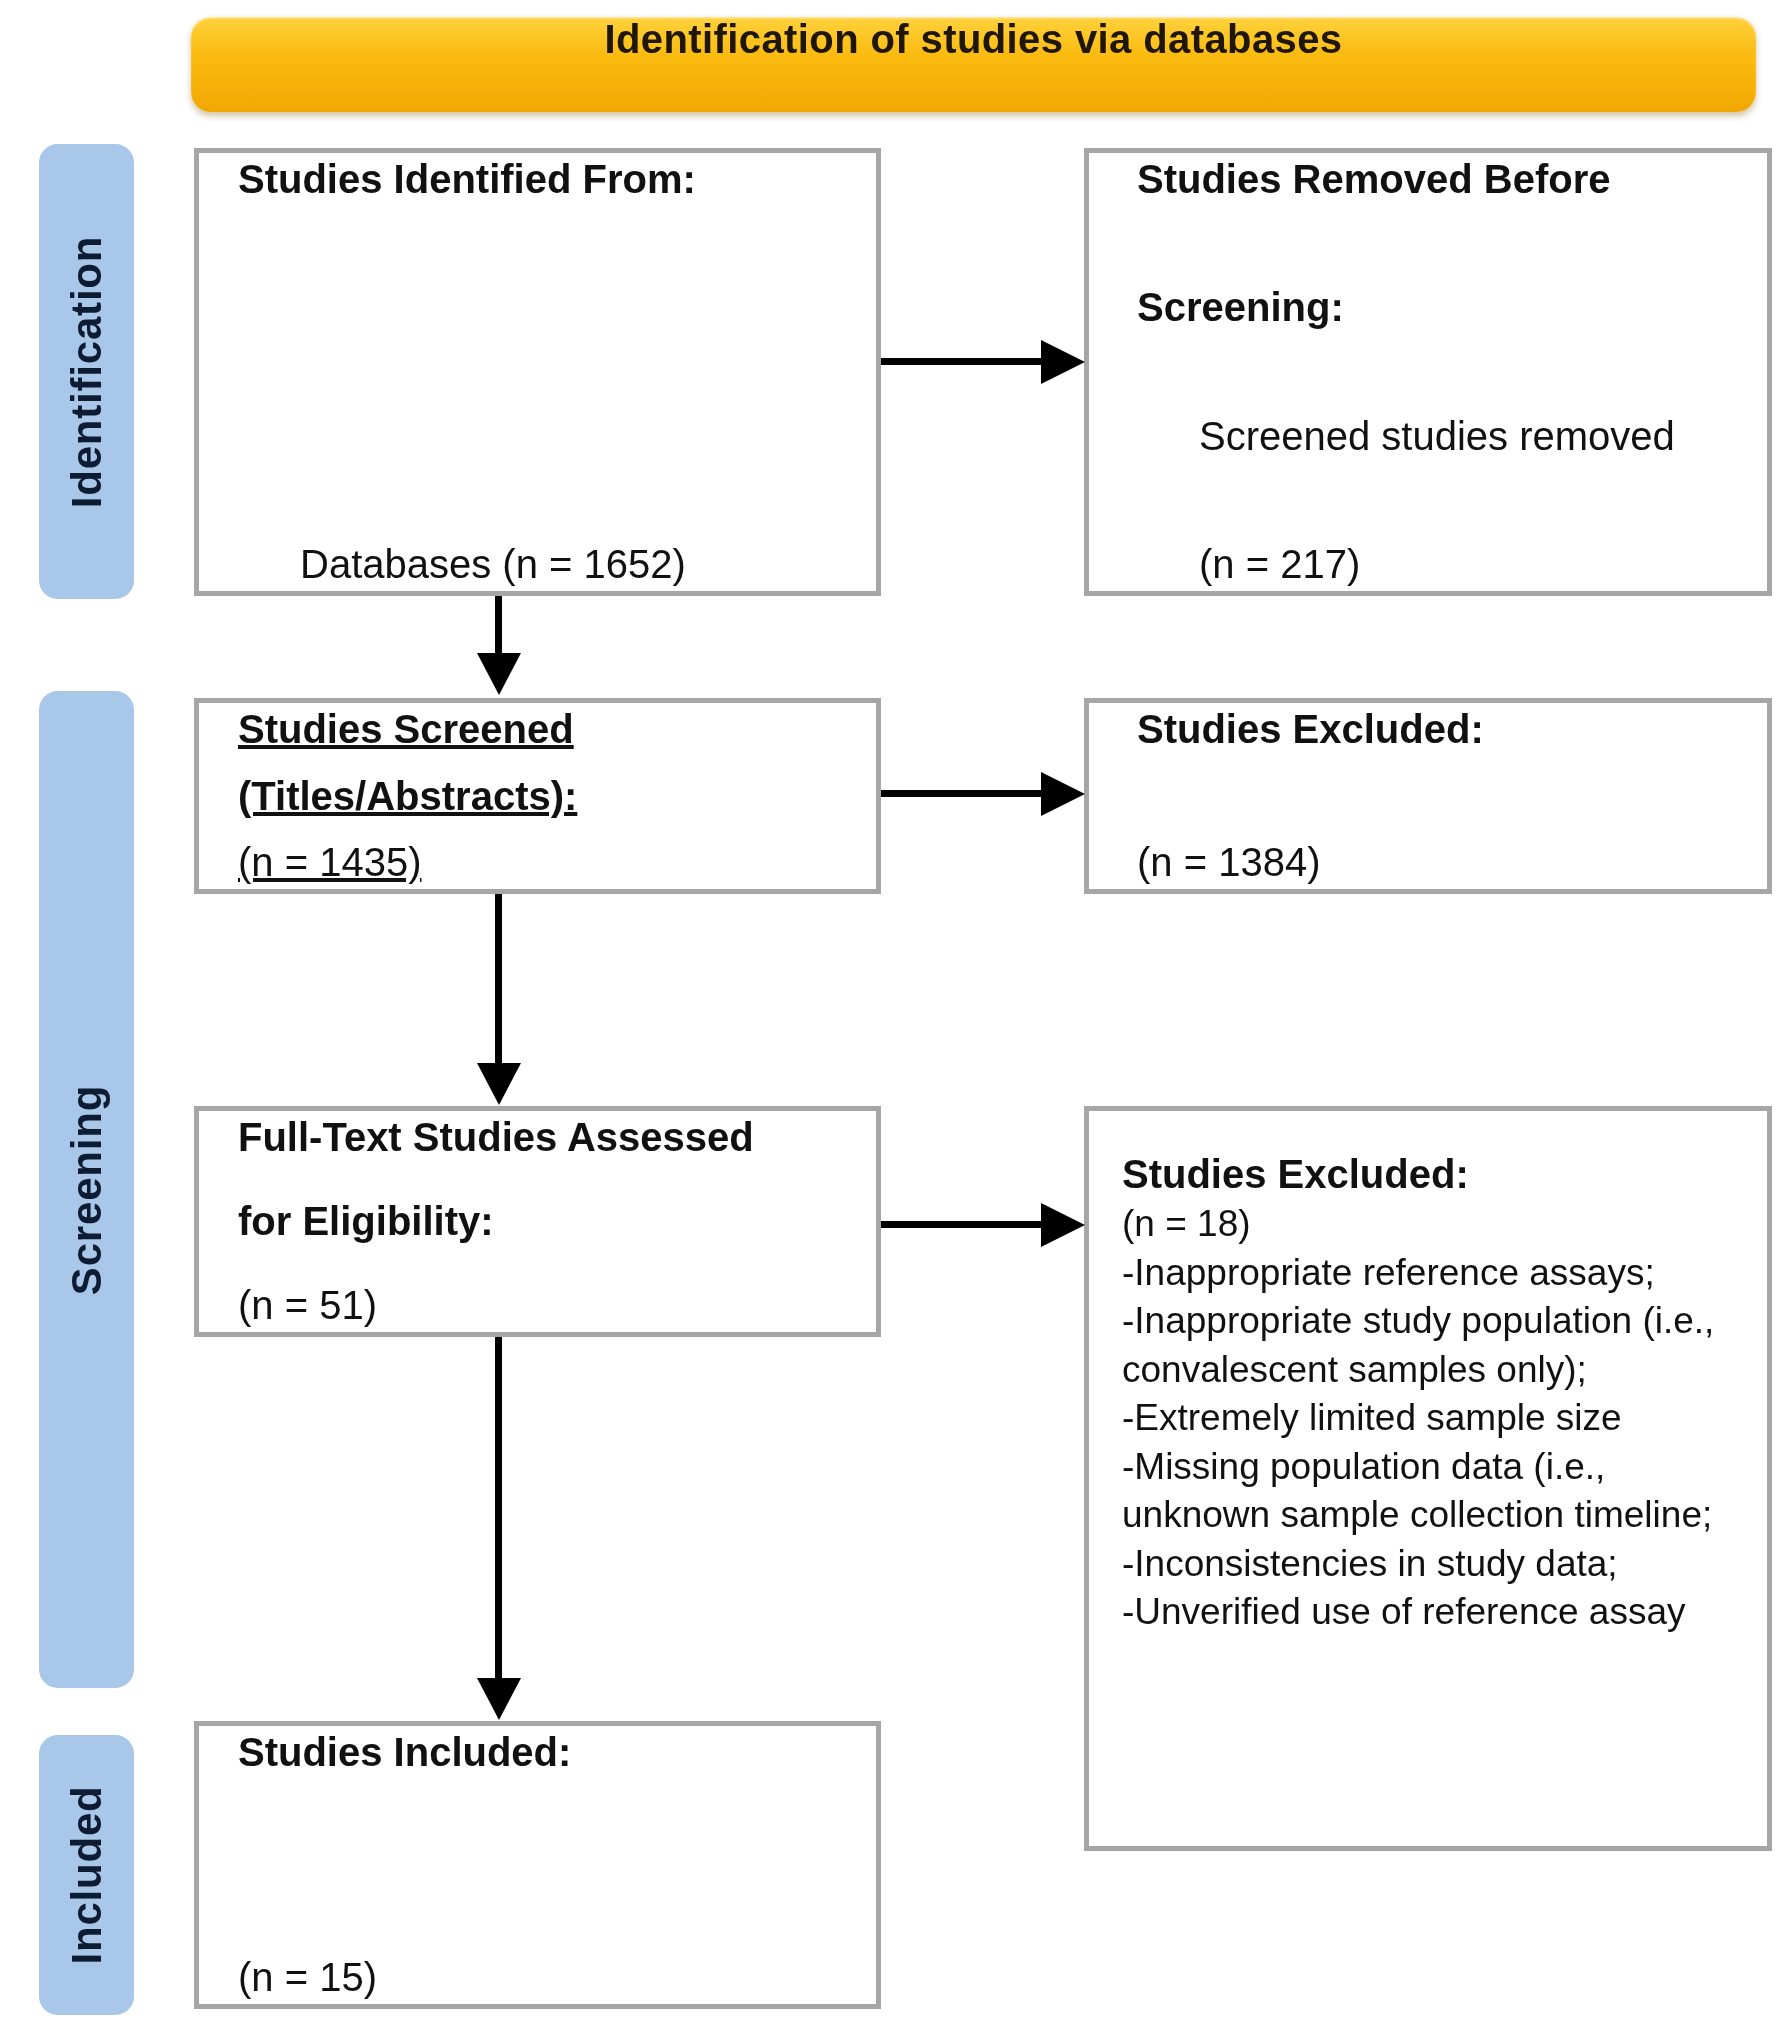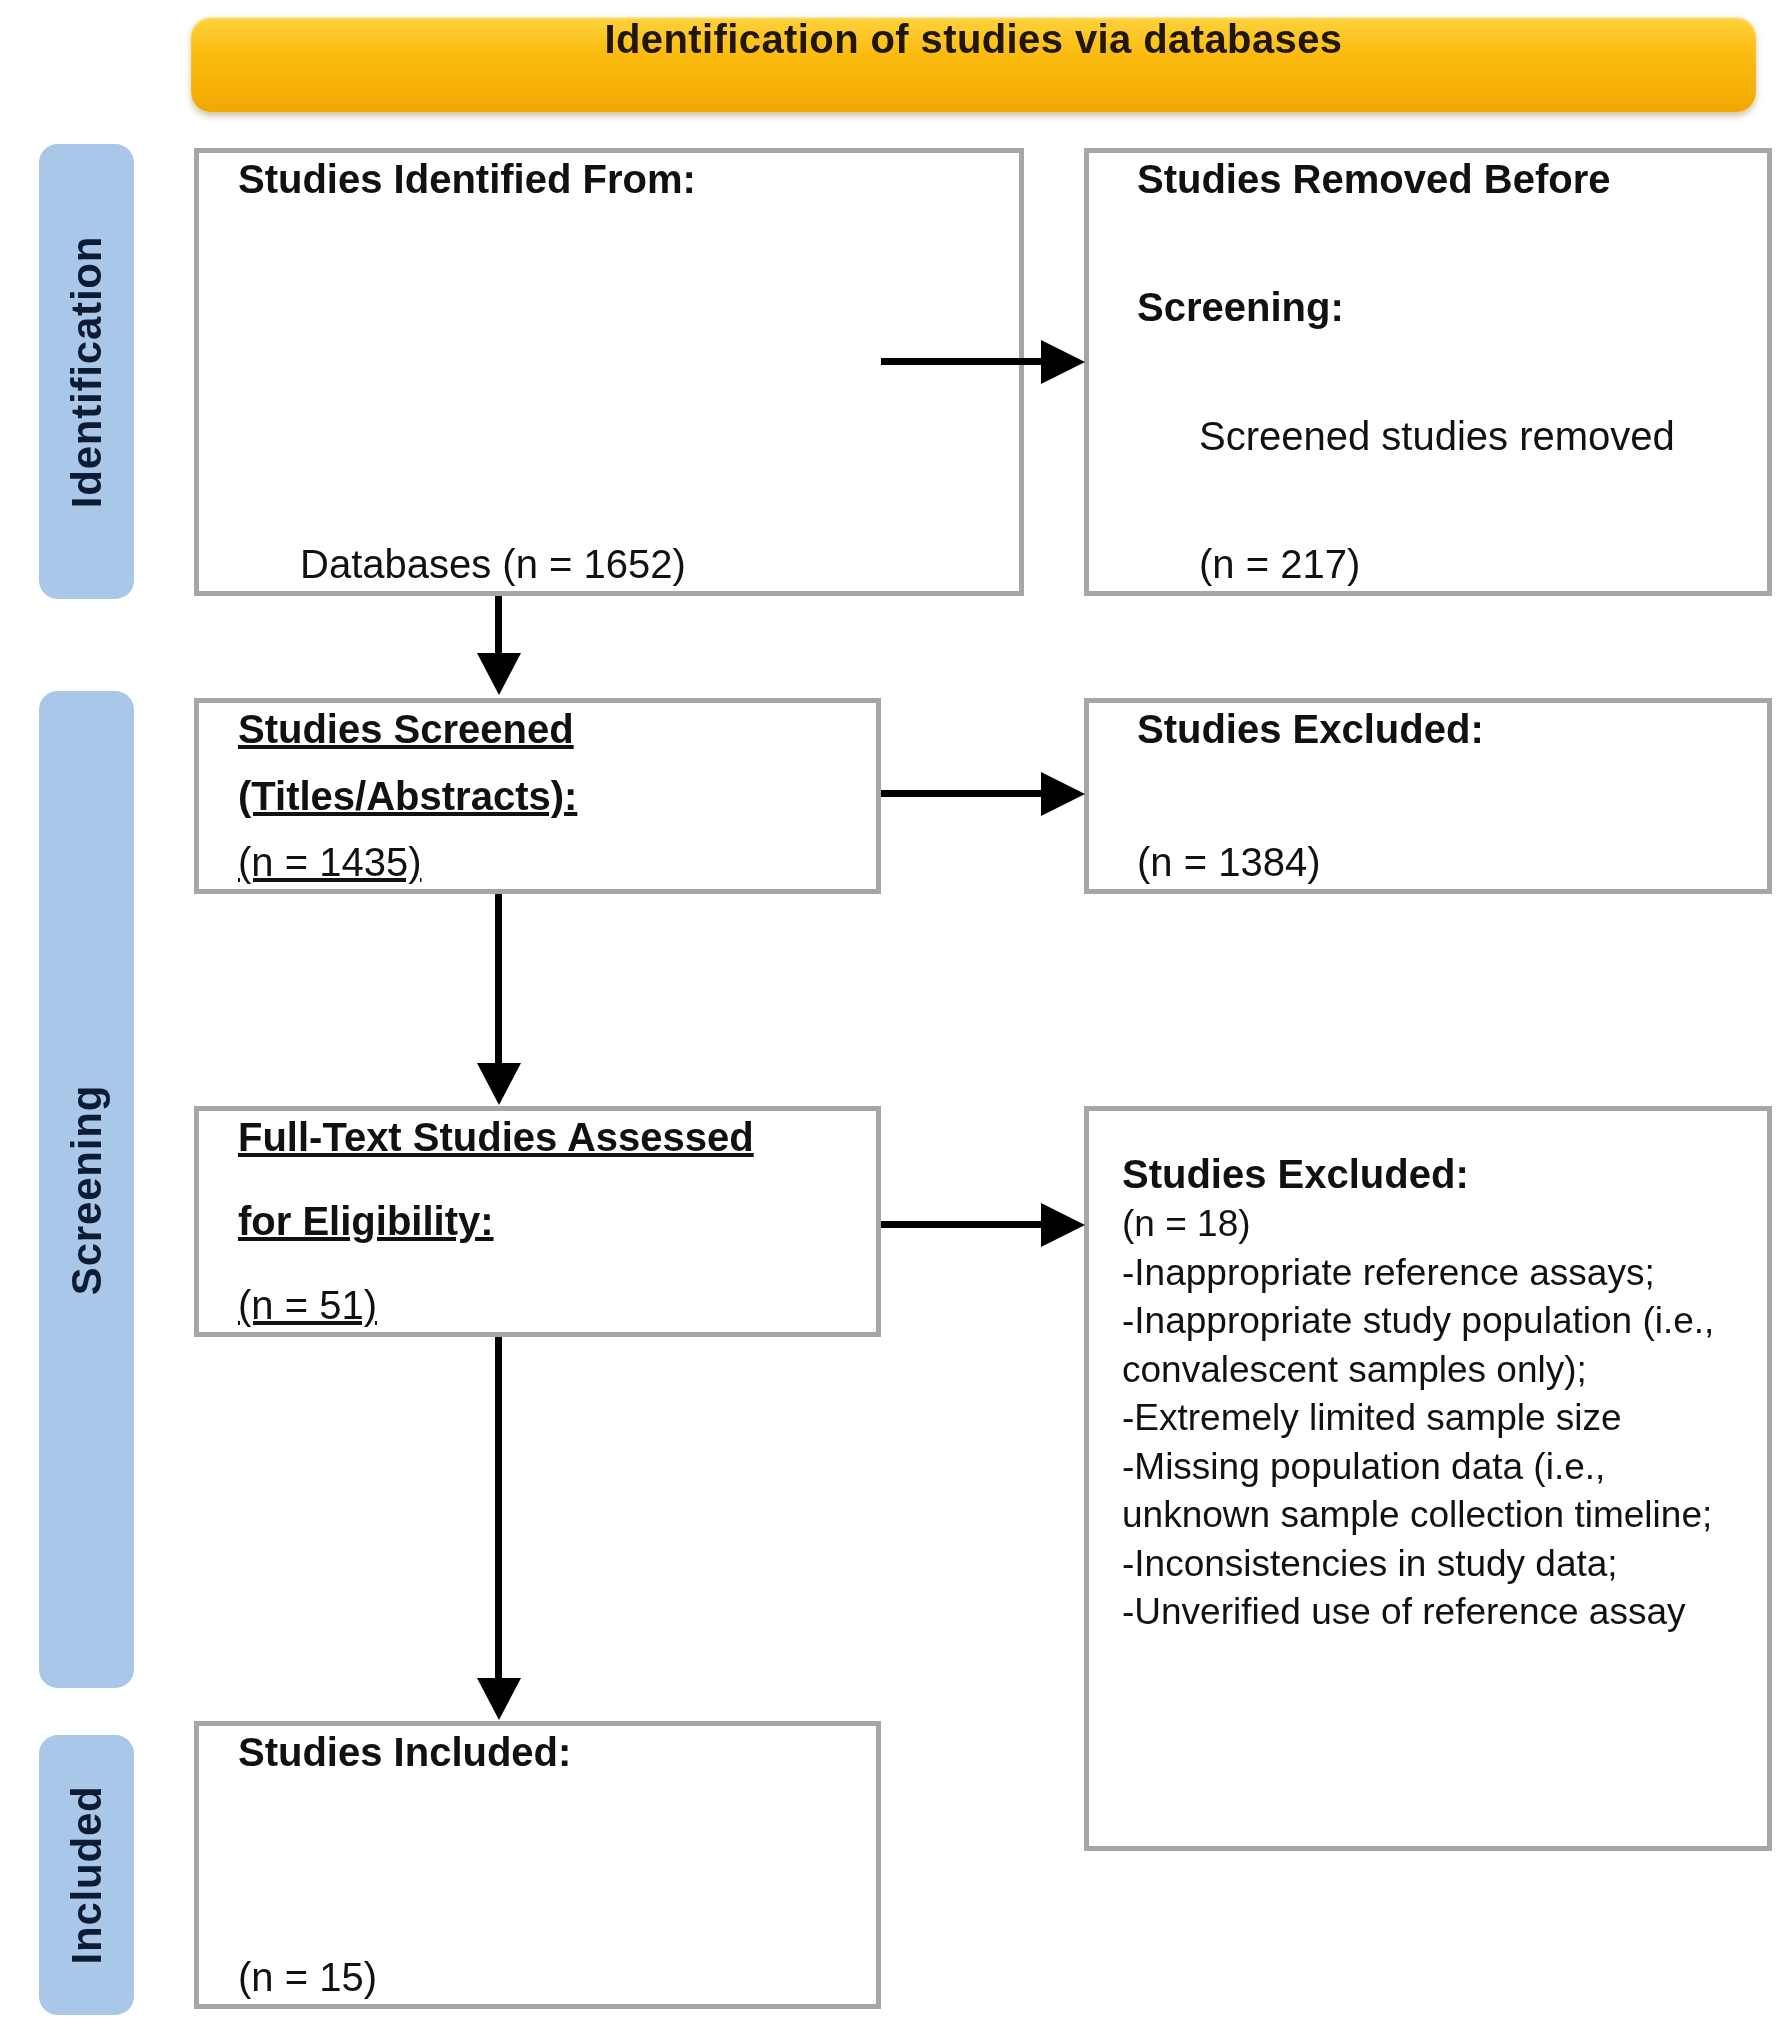--- a/index.html
+++ b/index.html
@@ -33,25 +33,25 @@
   #bar-screening{top:691px;height:997px;}
   #bar-included{top:1735px;height:280px;}
   
   .box{
     position:absolute;background:#fff;border:5.5px solid #a6a6a6;
     box-sizing:border-box;display:flex;flex-direction:column;
     justify-content:space-between;font-size:40px;line-height:1.32;
   }
   .box .bold{font-weight:700;}
   .indent{padding-left:62px;}
-  #box-identified      {left:194px; top:148px; width:830px; height:448px; padding-left:39px; padding-right:19px;}
+  #box-identified      {left:194px; top:148px; width:687px; height:448px; padding-left:39px; padding-right:19px;}
   #box-removed         {left:1084px;top:148px; width:688px; height:448px; padding-left:48px; padding-right:11px;}
   #box-screened        {left:194px; top:698px; width:687px; height:196px; padding-left:39px; padding-right:11px;text-decoration:underline;}
   #box-excluded-scr    {left:1084px;top:698px; width:688px; height:196px; padding-left:48px; padding-right:11px;}
-  #box-fulltext        {left:194px; top:1106px;width:687px; height:231px; padding-left:39px; padding-right:11px;text-decoration:underline;}
+  #box-fulltext        {left:194px; top:1106px;width:687px; height:231px; padding-left:39px; padding-right:11px;}
   #box-excluded-ft     {left:1084px;top:1106px;width:688px; height:745px; padding:37px 15.6px 15.6px 33px;
                         justify-content:flex-start;font-size:37px;line-height:1.31;}
   #box-excluded-ft .bold{font-size:40px;}
   #box-included        {left:194px; top:1721px;width:687px; height:288px; padding-left:39px; padding-right:11px;}
   
   .harrow{position:absolute;height:7px;background:#000;}
   .harrow::after{
     content:"";position:absolute;right:-42px;top:50%;transform:translateY(-50%);
     width:0;height:0;border-left:44px solid #000;
     border-top:22px solid transparent;border-bottom:22px solid transparent;

